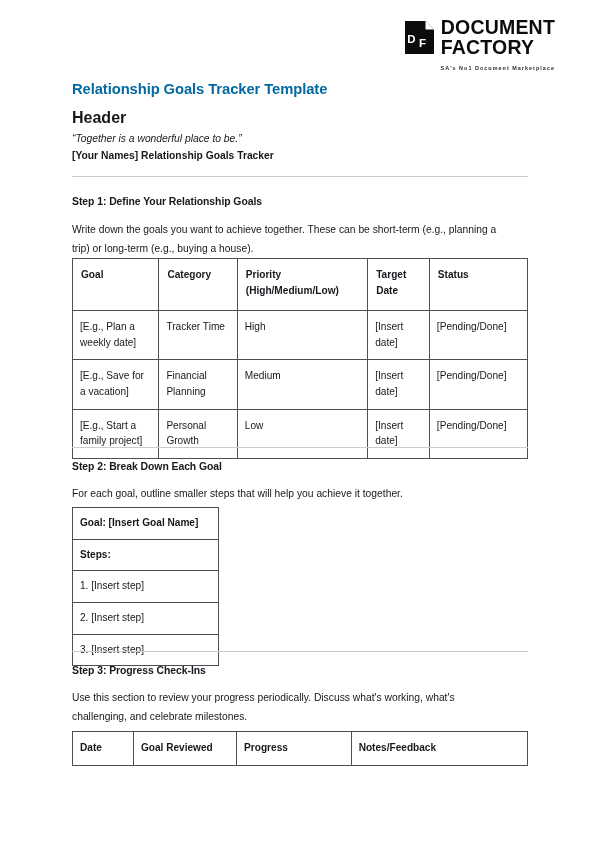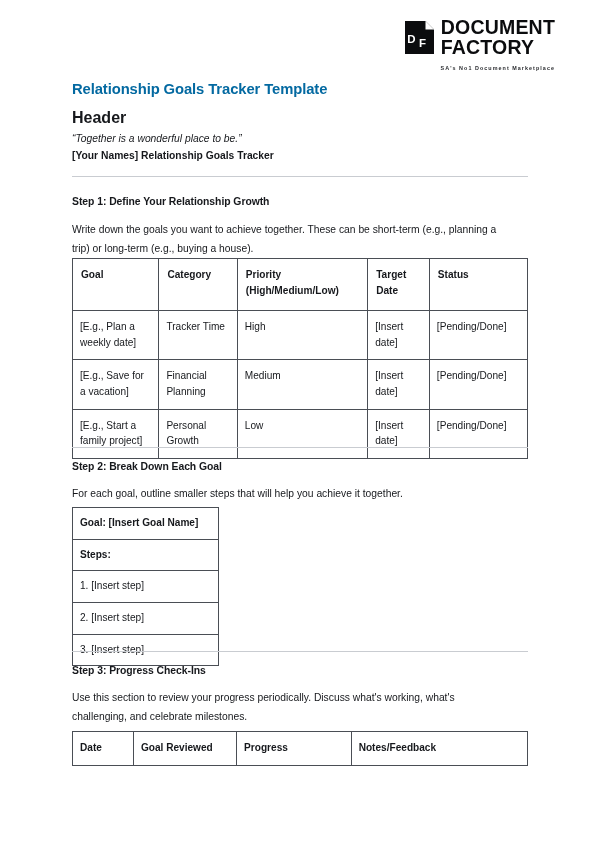--- a/index.html
+++ b/index.html
@@ -199,21 +199,21 @@
   <h1 class="doc-title">Relationship Goals Tracker Template</h1>
 
   <div class="header-group">
     <div class="hg-label">Header</div>
     <div class="hg-quote">“Together is a wonderful place to be.”</div>
     <div class="hg-names">[Your Names] Relationship Goals Tracker</div>
   </div>
 
   <div class="divider d1"></div>
 
-  <div class="step-head s1">Step 1: Define Your Relationship Growth</div>
+  <div class="step-head s1">Step 1: Define Your Relationship Goals</div>
   <div class="step-desc p1">Write down the goals you want to achieve together. These can be short-term (e.g., planning a trip) or long-term (e.g., buying a house).</div>
 
   <table class="doc-table" id="goals-table">
     <thead>
       <tr>
         <th class="c-goal">Goal</th>
         <th class="c-cat">Category</th>
         <th class="c-pri">
           <span>Priority</span><br>
           <span>(High/Medium/Low)</span>

